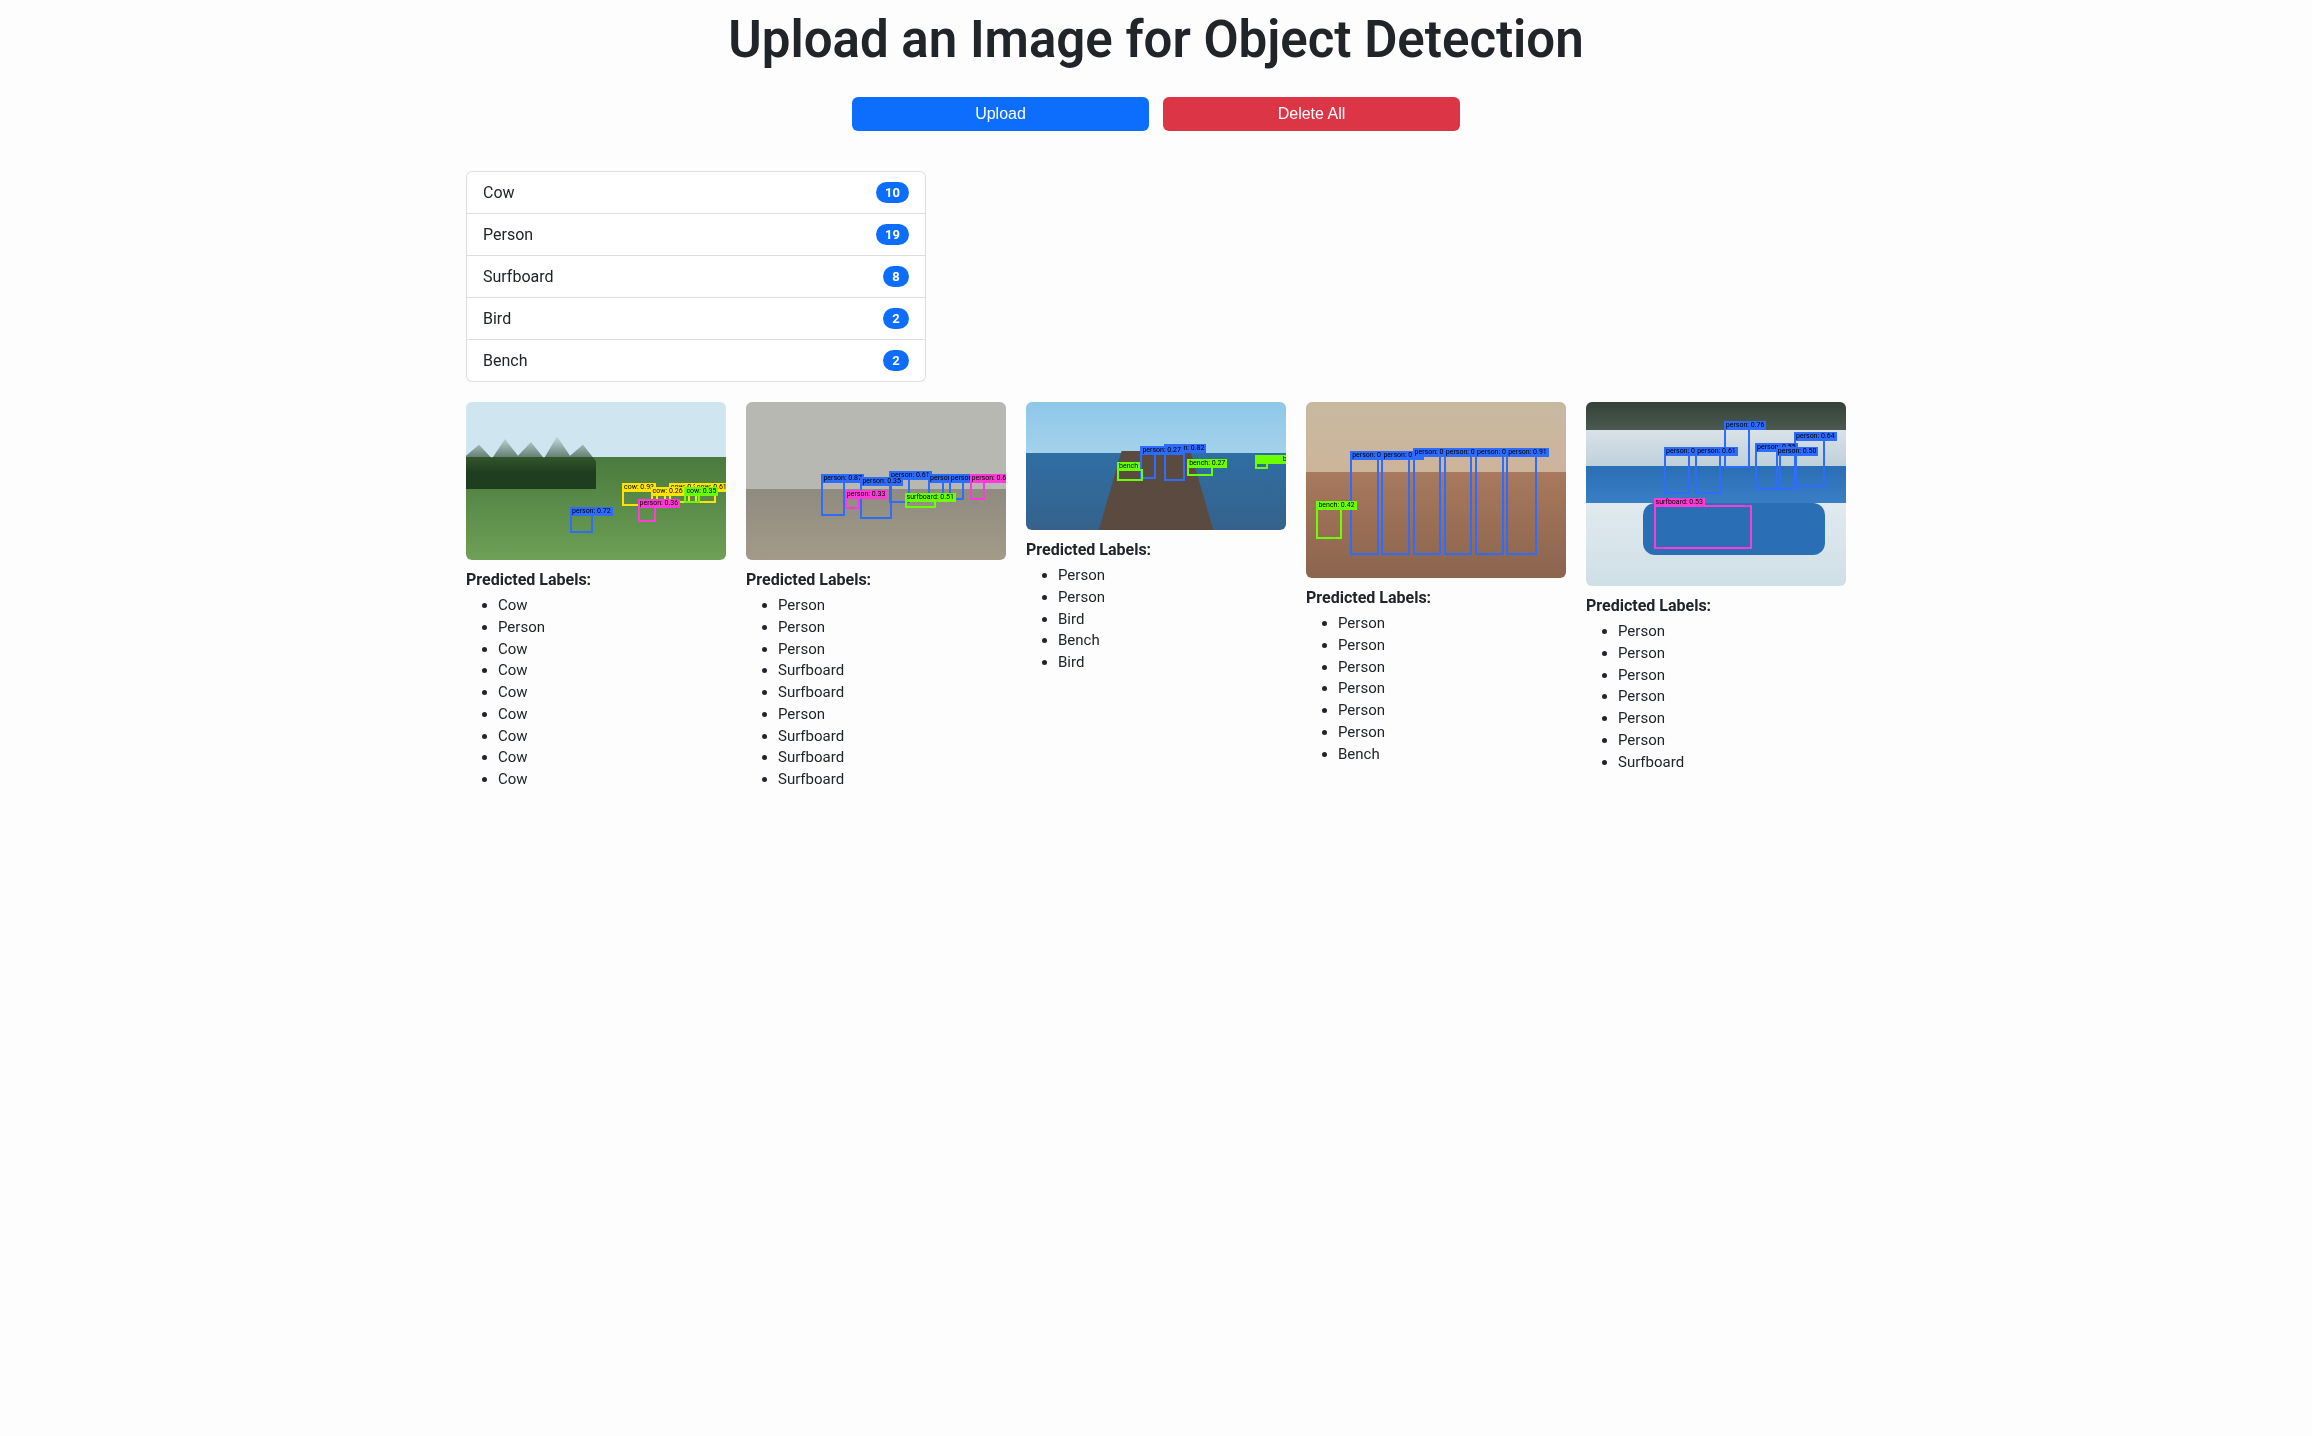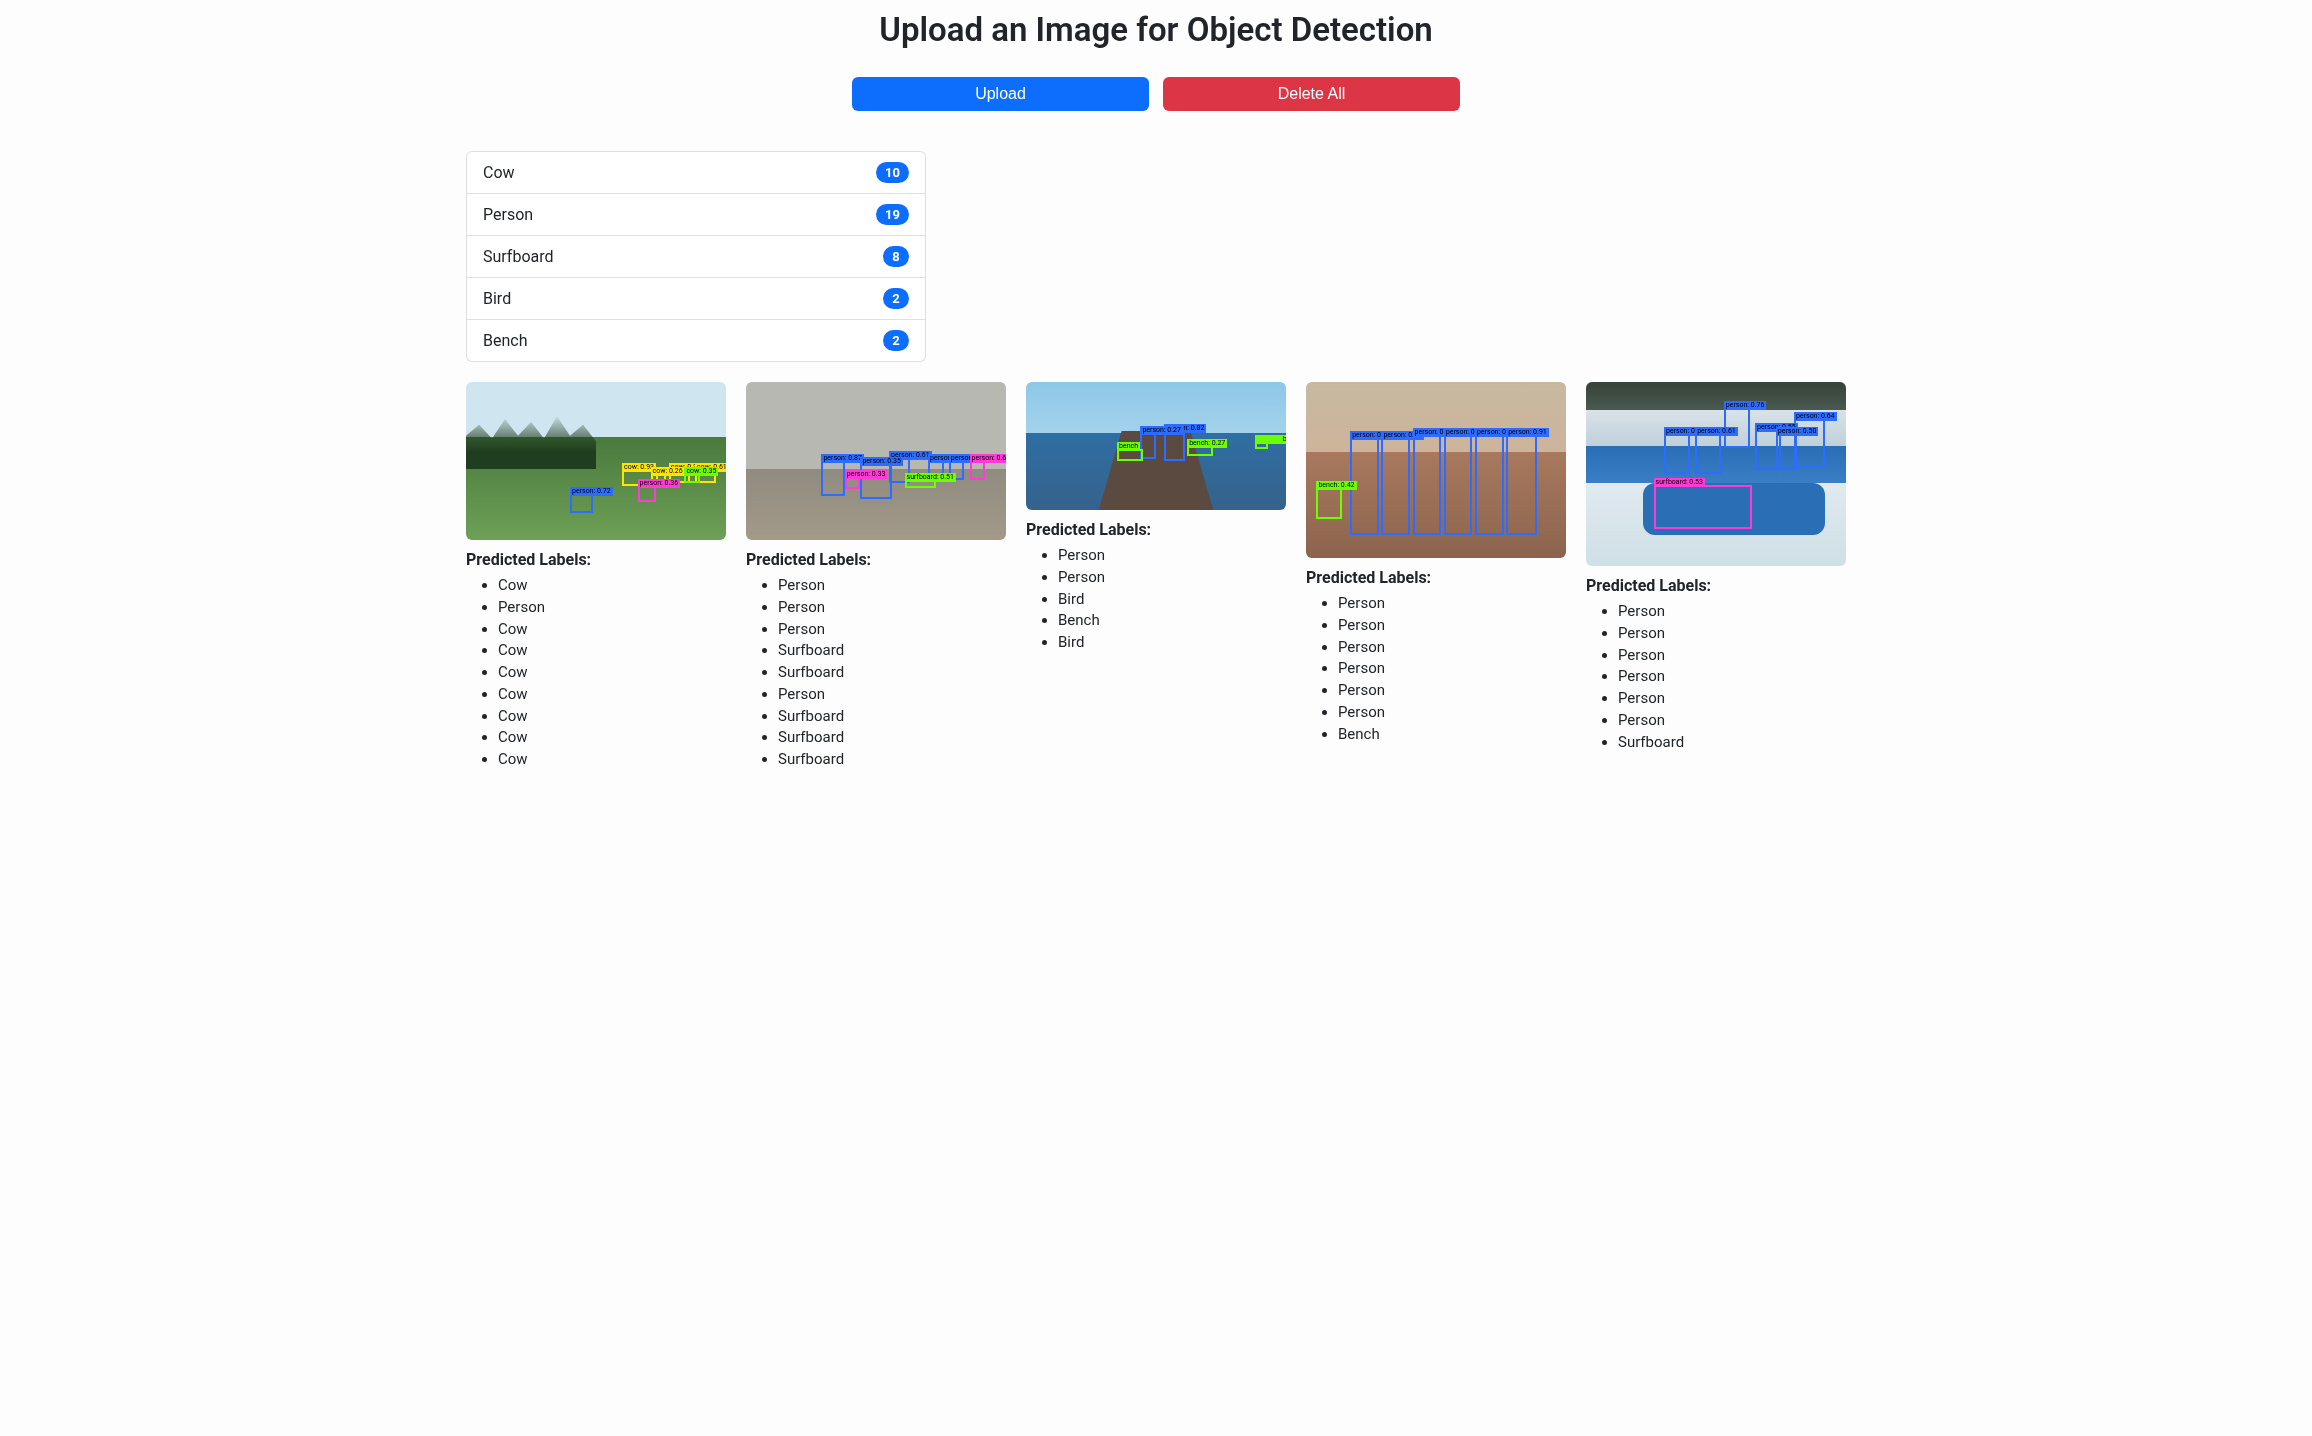--- a/index.html
+++ b/index.html
@@ -10,21 +10,21 @@
       padding: 0 18px;
     }
     .container {
       width: 100%;
       max-width: 1380px;
       margin: 0 auto;
     }
     h1.page-title {
       text-align: center;
       font-weight: 600;
-      font-size: 33px;
+      font-size: 51px;
       margin-top: 10px;
       margin-bottom: 28px;
     }
     .upload-row {
       display: flex;
       justify-content: center;
       margin-bottom: 18px;
     }
     .file-input-wrap {
       display: flex;

